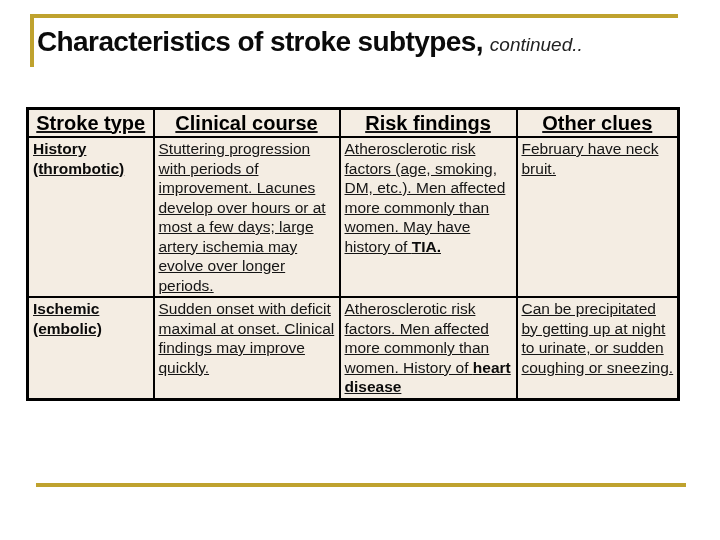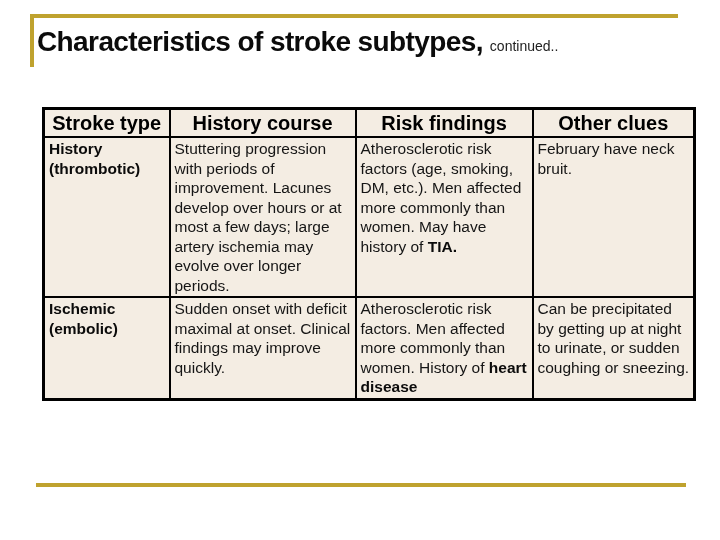--- a/index.html
+++ b/index.html
@@ -11,30 +11,30 @@
 
   
   .rule-top{position:absolute;left:30px;top:14px;width:648px;height:4px;background:var(--accent-gold);}
   .rule-left{position:absolute;left:30px;top:14px;width:4px;height:53px;background:var(--accent-gold);}
 
   .title{
     position:absolute;left:37px;top:26px;margin:0;white-space:nowrap;
     font-size:28px;font-weight:bold;color:#0b0b0b;letter-spacing:-0.6px;
   }
   .title .continued{
-    font-size:14px;font-weight:normal;letter-spacing:0;
+    font-size:19px;font-weight:normal;font-style:italic;letter-spacing:0;
     margin-left:7px;color:#222;
   }
 
   
   table.subtypes{
-    position:absolute;left:42px;top:107px;width:651px;
+    position:absolute;left:26px;top:107px;width:651px;
     border-collapse:collapse;table-layout:fixed;
     border:3px solid var(--table-border);
-    background:var(--cell-bg);color:#151515;
+    background:var(--cell-bg);color:#151515;text-decoration:underline;
   }
   table.subtypes col.c1{width:126px;}
   table.subtypes col.c2{width:186px;}
   table.subtypes col.c3{width:177px;}
   table.subtypes col.c4{width:162px;}
   table.subtypes th, table.subtypes td{
     border:2px solid var(--table-border);
     background:var(--cell-bg);
   }
   table.subtypes th{
@@ -70,21 +70,21 @@
   <table class="subtypes">
     <colgroup>
       <col class="c1">
         <col class="c2">
         <col class="c3">
         <col class="c4">
     </colgroup>
     <thead>
       <tr>
         <th>Stroke type</th>
-        <th>History course</th>
+        <th>Clinical course</th>
         <th>Risk findings</th>
         <th>Other clues</th>
       </tr>
     </thead>
     <tbody>
       <tr class="row-thrombotic">
         <td class="stroke-type">History (thrombotic)</td>
         <td>Stuttering progression with periods of improvement. Lacunes develop over hours or at most a few days; large artery ischemia may evolve over longer periods.</td>
         <td><span>Atherosclerotic risk factors (age, smoking, DM, etc.). Men affected more commonly than women. May have history of </span><b>TIA.</b></td>
         <td>February have neck bruit.</td>

